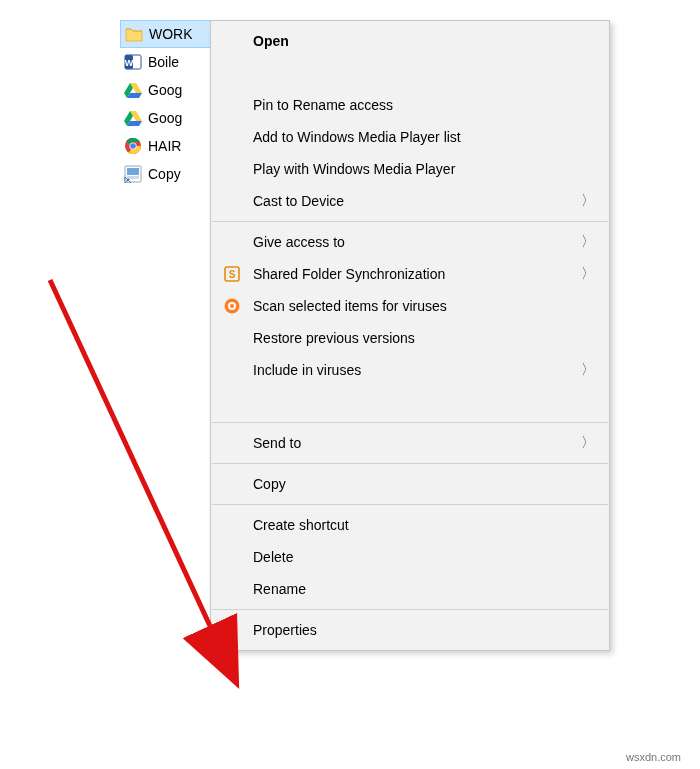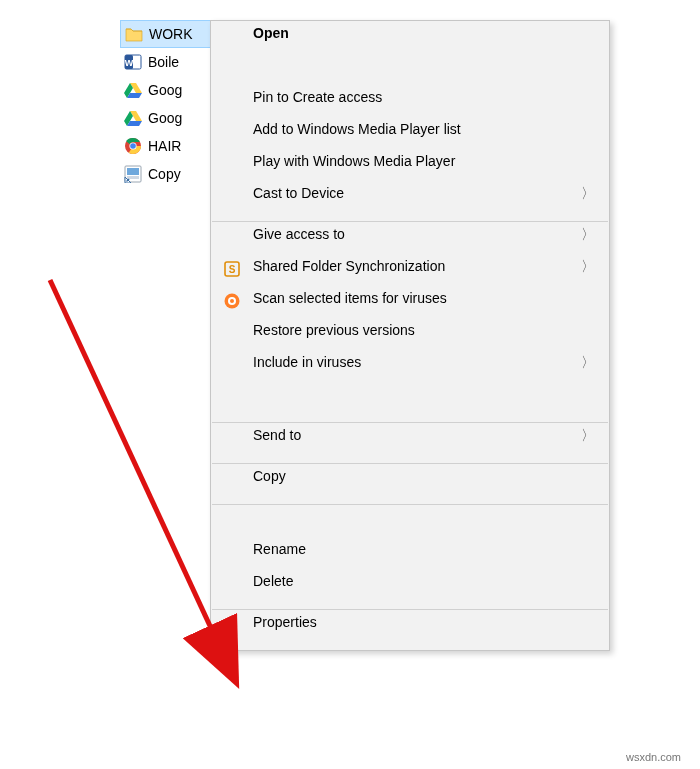--- a/index.html
+++ b/index.html
@@ -44,20 +44,21 @@
     top: 20px;
     left: 210px;
     width: 400px;
     background: #f2f2f2;
     border: 1px solid #c6c6c6;
     box-shadow: 3px 3px 6px rgba(0,0,0,0.18);
     padding: 4px 0;
   }
   .menu-item {
     display: flex;
+    align-items: center;
     height: 32px;
     padding: 0 14px 0 10px;
     cursor: default;
   }
   .menu-icon {
     width: 22px;
     height: 22px;
     display: flex;
     align-items: center;
     justify-content: center;
@@ -170,21 +171,21 @@
 
   <div class="menu-item">
     <span class="menu-icon"></span>
     <span class="menu-label bold">Open</span>
   </div>
   <div class="menu-item">
     <span class="menu-icon"></span>
   </div>
   <div class="menu-item">
     <span class="menu-icon"></span>
-    <span class="menu-label">Pin to Create access</span>
+    <span class="menu-label">Pin to Rename access</span>
   </div>
   <div class="menu-item">
     <span class="menu-icon"></span>
     <span class="menu-label">Add to Windows Media Player list</span>
   </div>
   <div class="menu-item">
     <span class="menu-icon"></span>
     <span class="menu-label">Play with Windows Media Player</span>
   </div>
   <div class="menu-item">
@@ -245,28 +246,29 @@
 
   <div class="menu-item">
     <span class="menu-icon"></span>
     <span class="menu-label">Copy</span>
   </div>
 
   <div class="menu-sep"></div>
 
   <div class="menu-item">
     <span class="menu-icon"></span>
+    <span class="menu-label">Create shortcut</span>
+  </div>
+  <div class="menu-item">
+    <span class="menu-icon"></span>
+    <span class="menu-label">Delete</span>
   </div>
   <div class="menu-item">
     <span class="menu-icon"></span>
     <span class="menu-label">Rename</span>
-  </div>
-  <div class="menu-item">
-    <span class="menu-icon"></span>
-    <span class="menu-label">Delete</span>
   </div>
 
   <div class="menu-sep"></div>
 
   <div class="menu-item">
     <span class="menu-icon"></span>
     <span class="menu-label">Properties</span>
   </div>
 </div>
 

